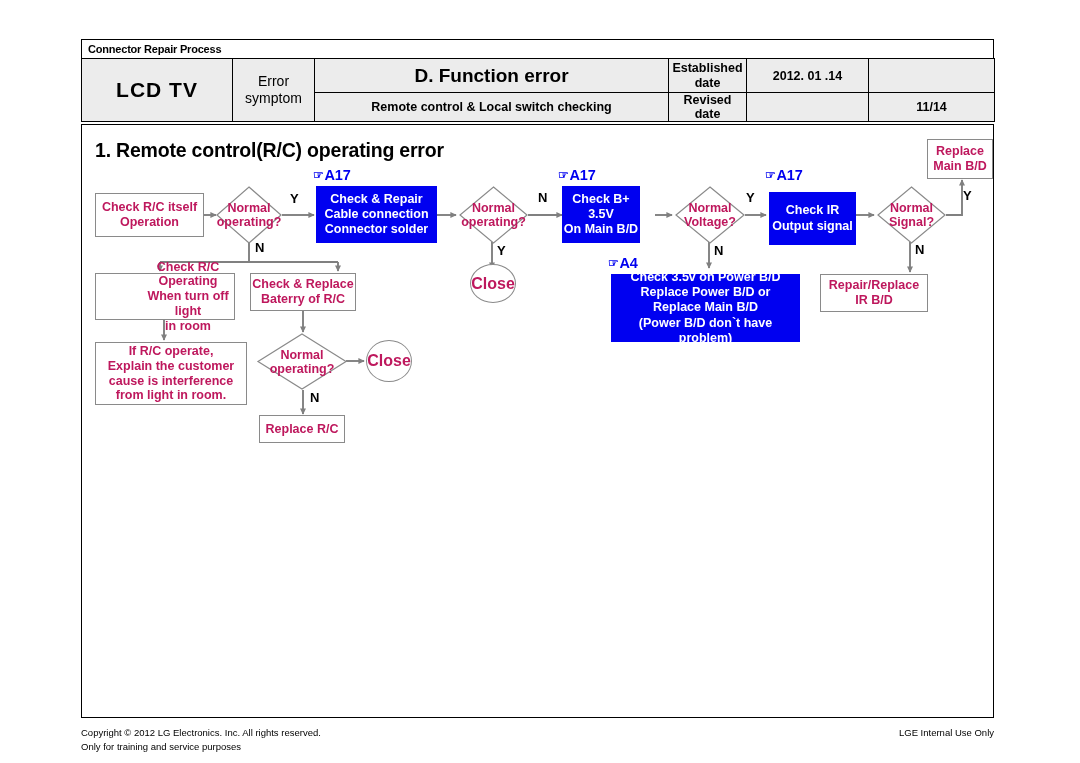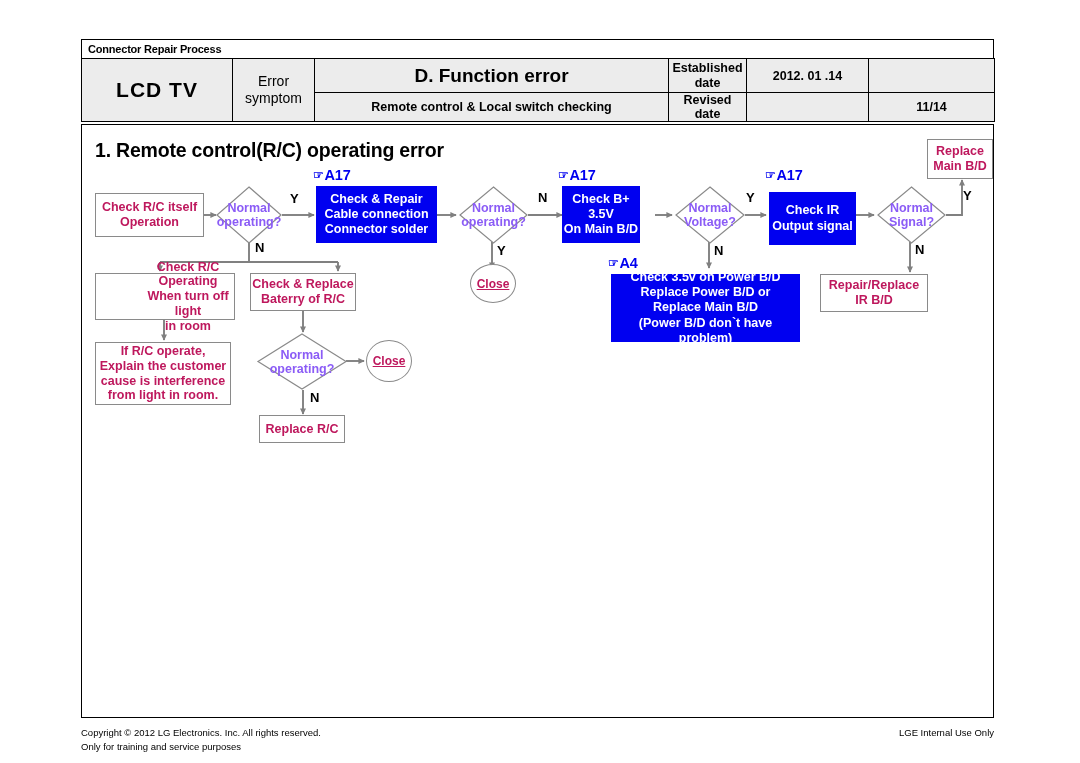--- a/index.html
+++ b/index.html
@@ -139,23 +139,22 @@
     color: #ffffff;
     font-size: 12.5px;
     font-weight: bold;
     line-height: 1.22;
     border: none;
   }
   .ellipse {
     border: 1.2px solid #8a8a8a;
     border-radius: 50%;
     background: #ffffff;
-    font-size: 12px;
-    font-weight: bold;
-    text-decoration: underline;
+    font-size: 16px;
+    font-weight: bold;
   }
 
   
   .diamond-wrap {
     position: absolute;
   }
   .diamond-wrap svg {
     position: absolute;
     left: 0; top: 0;
     overflow: visible;
@@ -165,21 +164,21 @@
     left: 0; top: 0;
     width: 100%;
     height: 100%;
     display: flex;
     align-items: center;
     justify-content: center;
     text-align: center;
     font-size: 12.5px;
     font-weight: bold;
     line-height: 1.12;
-    color: #8b5cf6;
+    color: #be185d;
     pointer-events: none;
   }
 
   
   .tag {
     position: absolute;
     font-size: 14.5px;
     font-weight: bold;
     color: #0000f0;
     white-space: nowrap;
@@ -391,21 +390,21 @@
   </div>
 
   <div class="node box" style="left:820px; top:274px; width:108px; height:38px;">
     <span>Repair/Replace<br>IR B/D</span>
   </div>
 
   <div class="node box" style="left:95px; top:273px; width:140px; height:47px;padding-left:46px;">
     <span>Check R/C Operating<br>When turn off light<br>in room</span>
   </div>
 
-  <div class="node box" style="left:95px; top:342px; width:136px; height:63px;">
+  <div class="node box" style="left:95px; top:342px; width:152px; height:63px;">
     <span>If R/C operate,<br>Explain the customer<br>cause is interference<br>from light in room.</span>
   </div>
 
   <div class="node box" style="left:250px; top:273px; width:106px; height:38px;">
     <span>Check &amp; Replace<br>Baterry of R/C</span>
   </div>
 
   <div class="diamond-wrap" style="left:257px; top:333px; width:90px; height:57px;">
     <svg width="90" height="57">
         <polygon points="45,1 89,28.5 45,56 1,28.5" fill="#ffffff" stroke="#8a8a8a" stroke-width="1.2"></polygon>

